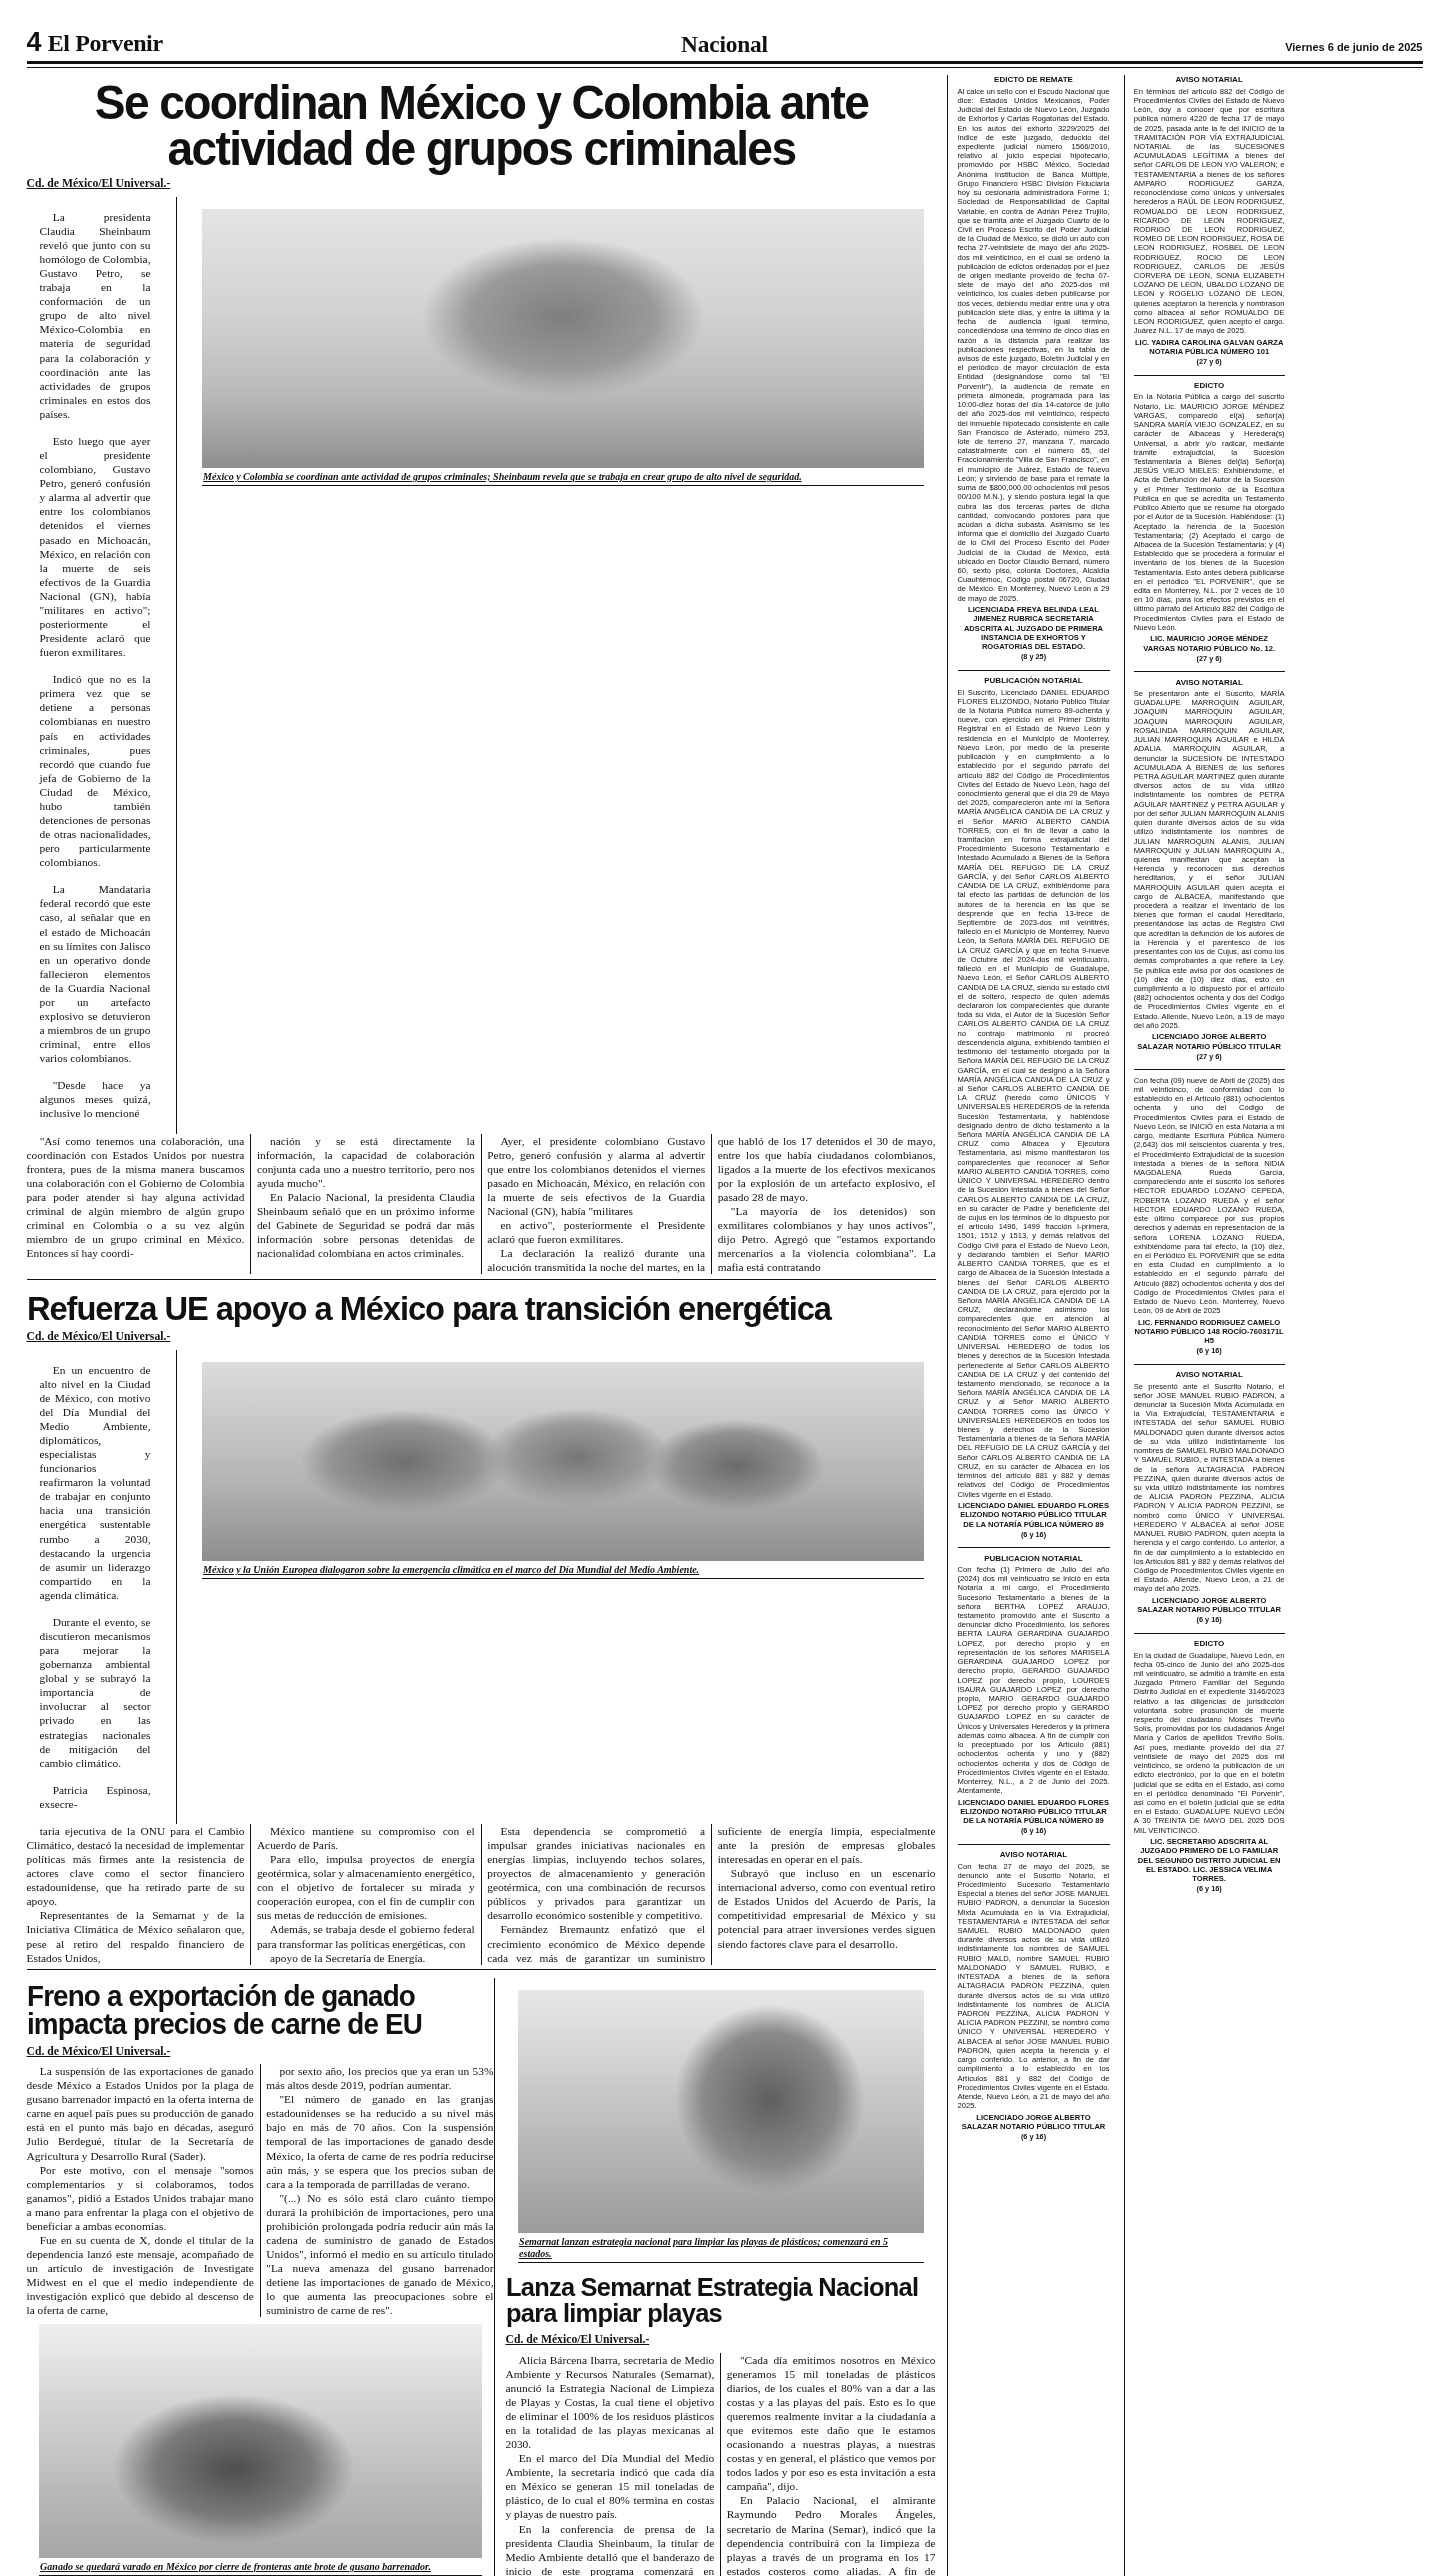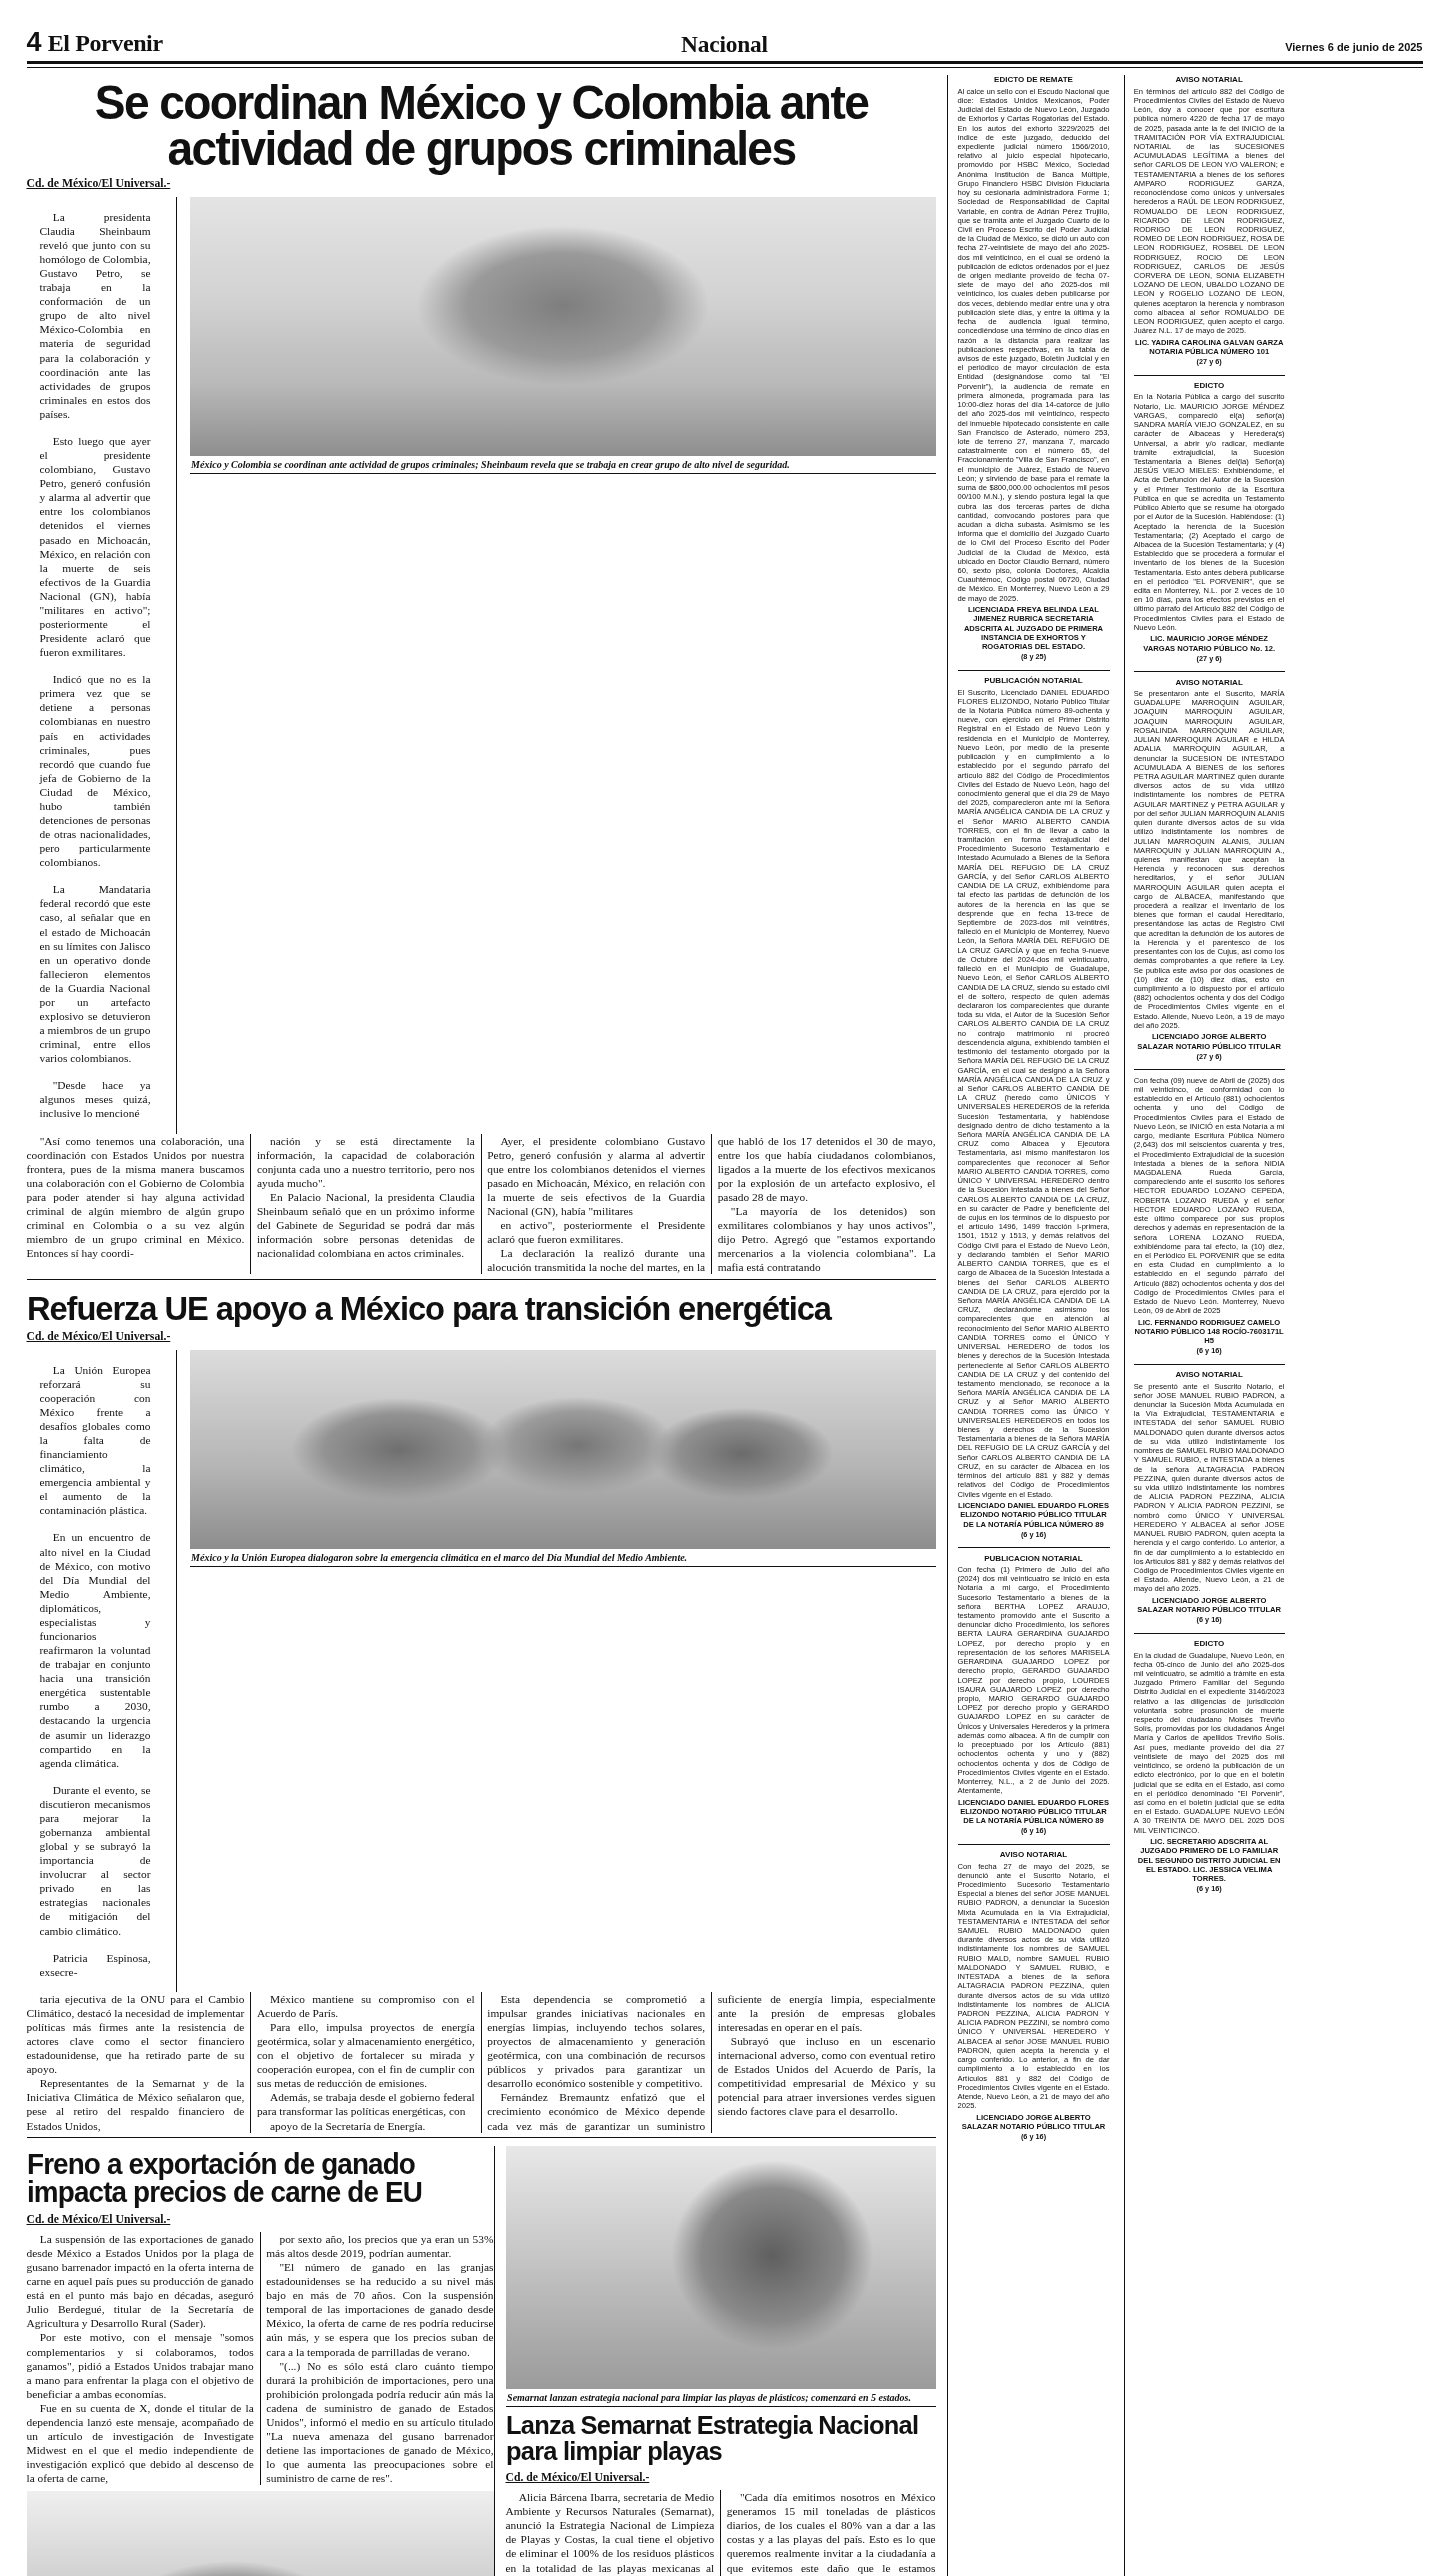--- a/index.html
+++ b/index.html
@@ -128,21 +128,21 @@
     font-size: 11.4px;
     line-height: 1.235;
     text-align: justify;
     text-indent: 13.2px;
     margin: 0;
     -webkit-hyphens: auto;
     hyphens: auto;
   }
 
   
-  figure { margin: 0; }
+  figure { margin: 12px; text-decoration: underline; }
   .photo {
     background: #c9c9c9;
     position: relative;
     overflow: hidden;
   }
   .photo::before {
     content: "";
     position: absolute; inset: 0;
     background:
       radial-gradient(ellipse 28% 44% at 50% 42%, #7e7e7e 0%, #9a9a9a 46%, rgba(154,154,154,0) 70%),
@@ -271,21 +271,20 @@
         <p>"La mayoría de los detenidos) son exmilitares colombianos y hay unos activos", dijo Petro. Agregó que "estamos exportando mercenarios a la violencia colombiana". La mafia está contratando</p>
       </div>
     </div>
 
     <div class="article">
       <h1 class="headline sz2">Refuerza UE apoyo a México para transición energética</h1>
       <div class="byline">Cd. de México/El Universal.-</div>
 
       <div class="flow-top">
         <div class="flow-left">
-          <p>La Unión Europea reforzará su cooperación con México frente a desafíos globales como la falta de financiamiento climático, la emergencia ambiental y el aumento de la contaminación plástica.</p>
           <p>En un encuentro de alto nivel en la Ciudad de México, con motivo del Día Mundial del Medio Ambiente, diplomáticos, especialistas y funcionarios reafirmaron la voluntad de trabajar en conjunto hacia una transición energética sustentable rumbo a 2030, destacando la urgencia de asumir un liderazgo compartido en la agenda climática.</p>
           <p>Durante el evento, se discutieron mecanismos para mejorar la gobernanza ambiental global y se subrayó la importancia de involucrar al sector privado en las estrategias nacionales de mitigación del cambio climático.</p>
           <p>Patricia Espinosa, exsecre-</p>
         </div>
         <div class="vrule" style="flex:1 1 auto; padding-left:12.5px;">
           <figure>
             <div class="photo p2" style="height:199px;"></div>
             <figcaption>México y la Unión Europea dialogaron sobre la emergencia climática en el marco del Día Mundial del Medio Ambiente.</figcaption>
           </figure>
         </div>

